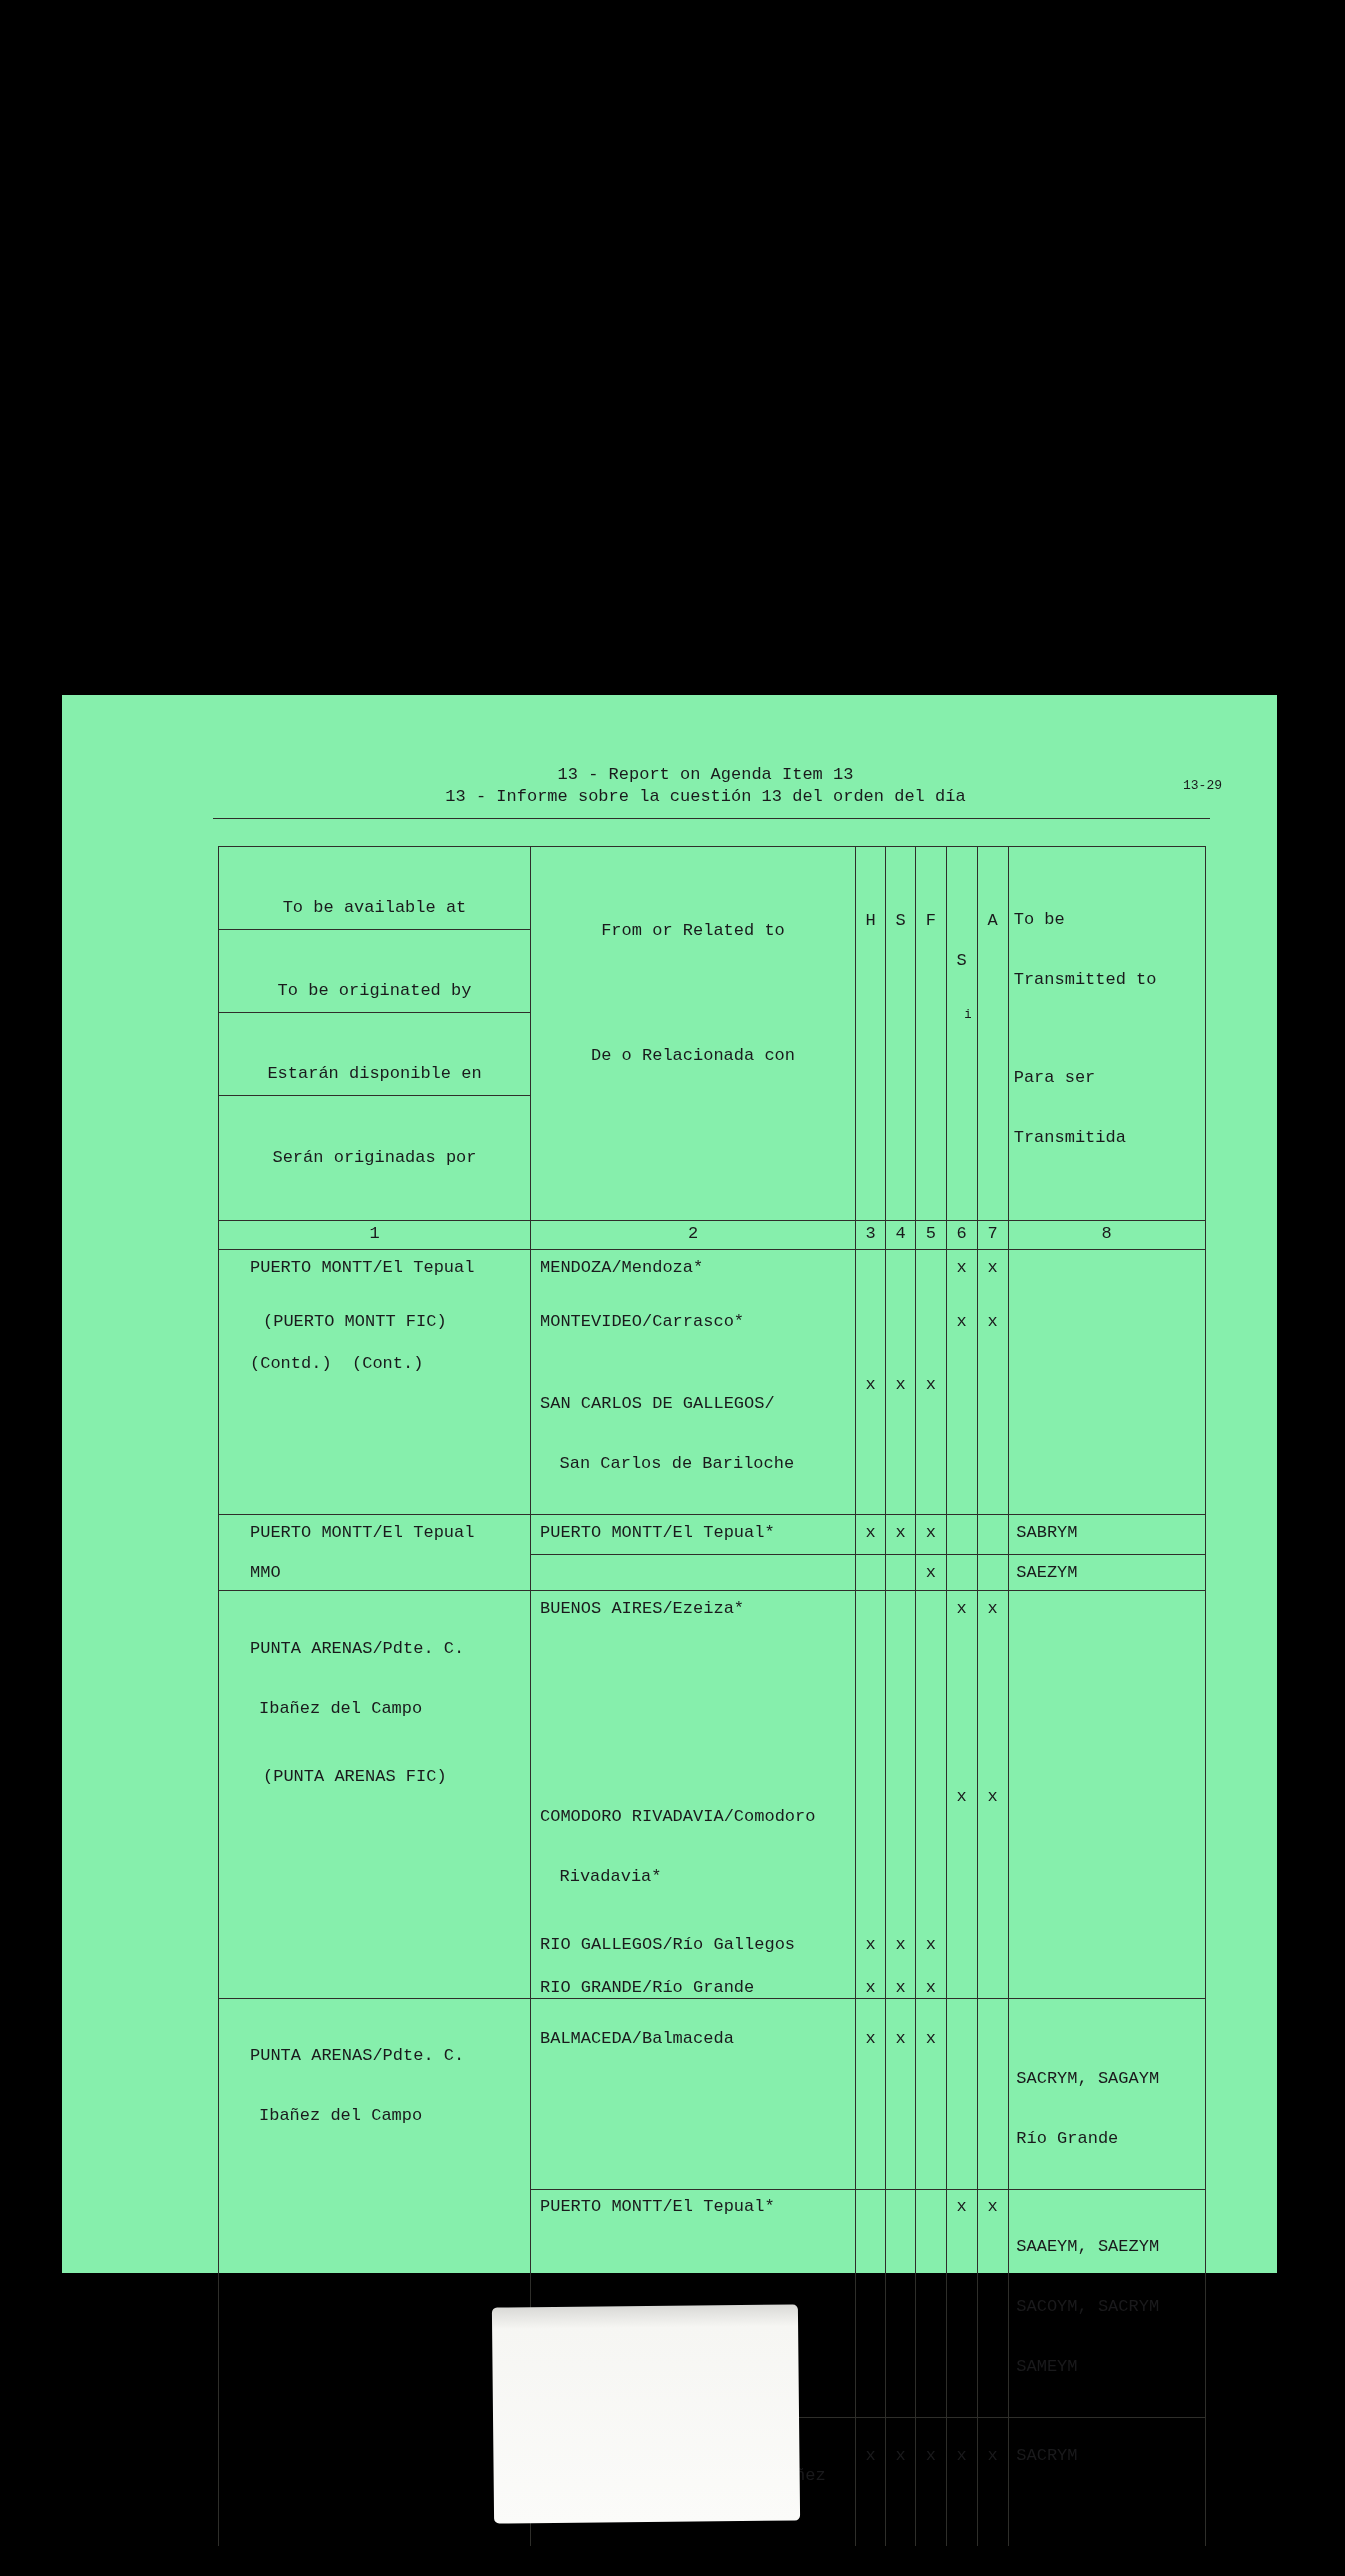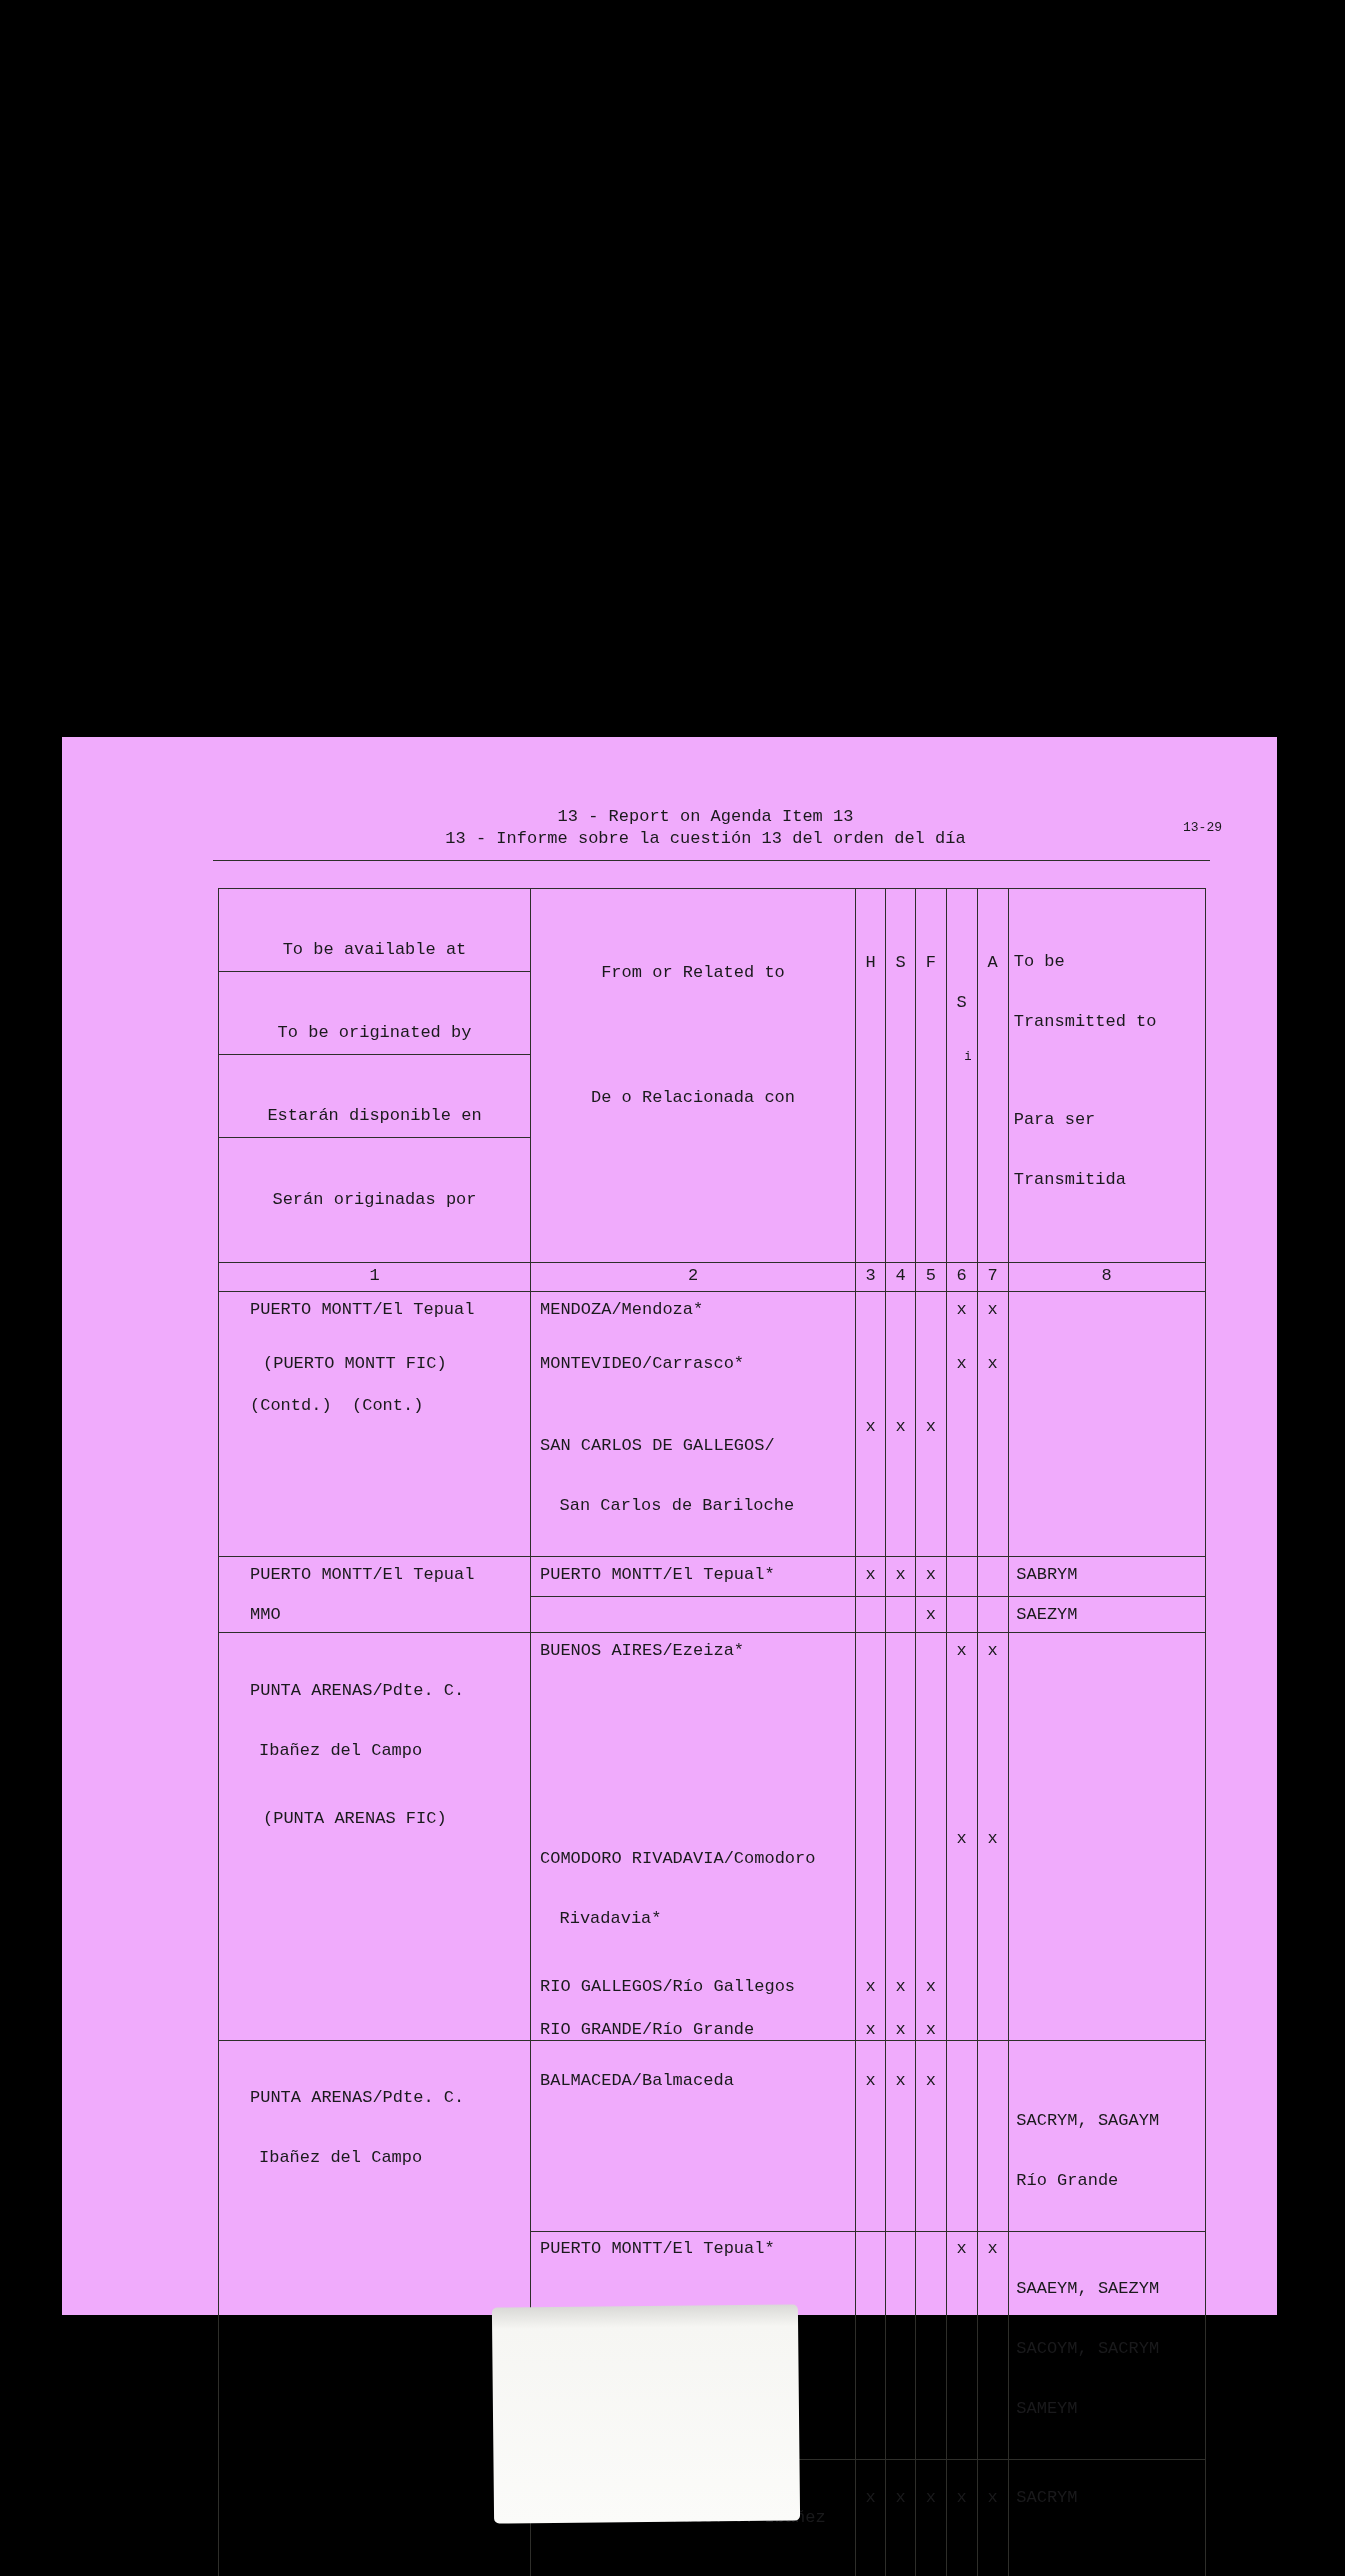--- a/index.html
+++ b/index.html
@@ -6,21 +6,21 @@
   html,body { background:#000; }
   body {
     position: relative;
     width: 1345px; height: 2576px;
     font-family: "Liberation Mono", "DejaVu Sans Mono", monospace;
     overflow: hidden;
   }
   .page {
     position: absolute; left: 62px; top: 695px;
     width: 1215px; height: 1578px;
-    background: #f0abfc; color:#1a1a1c;margin-top:42px;
+    background: #86efac; color:#1a1a1c;
   }
   .hdr { position:absolute; top:69px; left:36px; width:100%; text-align:center; font-size:17px; line-height:22px; }
   .pagenum { position:absolute; top:83px; right:55px; font-size:13px; }
   .hrule { position:absolute; top:123px; left:151px; width:997px; border-top:1.9px solid #2e2e2a; }
 
   table.t {
     position:absolute; left:156px; top:151px; width:985px;
     border-collapse:collapse; table-layout:fixed;
     font-size:17px; line-height:20px; color:#1a1a1c;
     border:1.3px solid #2e2e2a; border-bottom:0;

